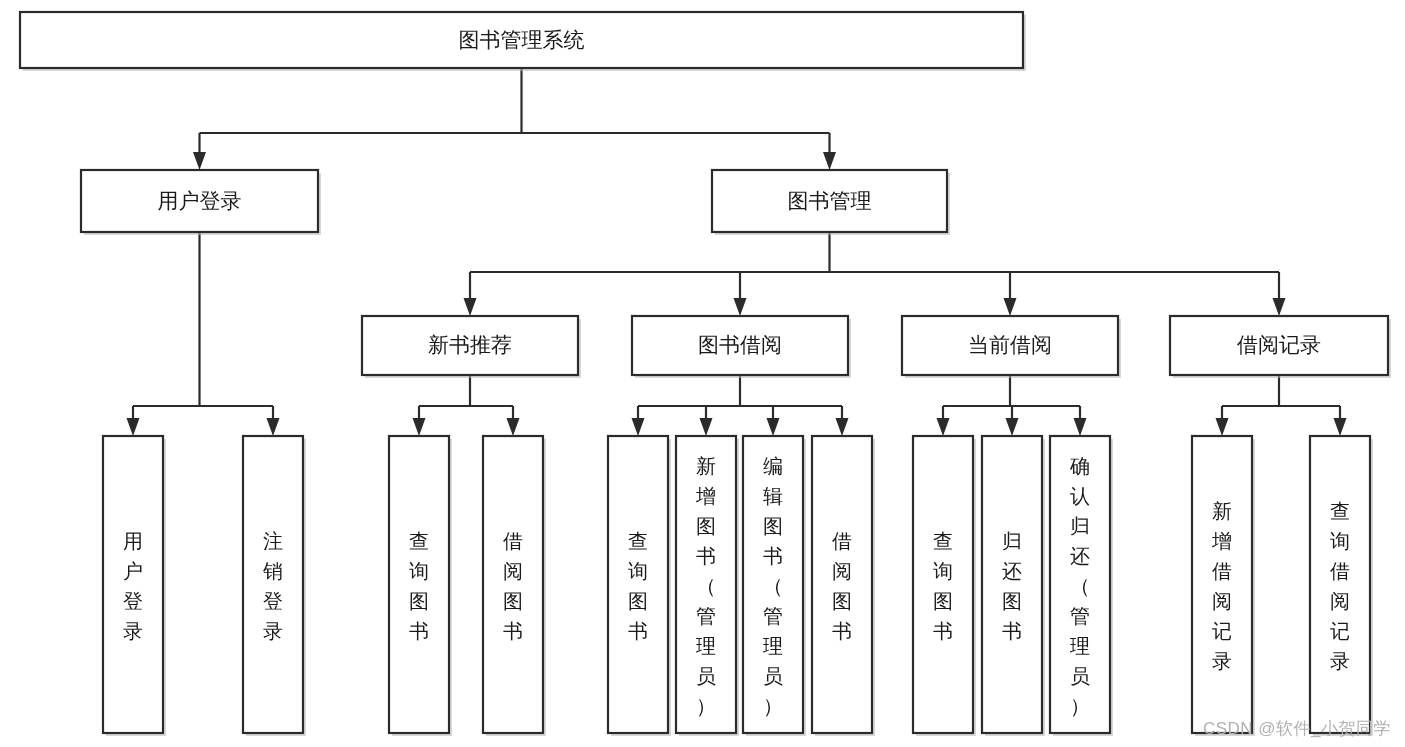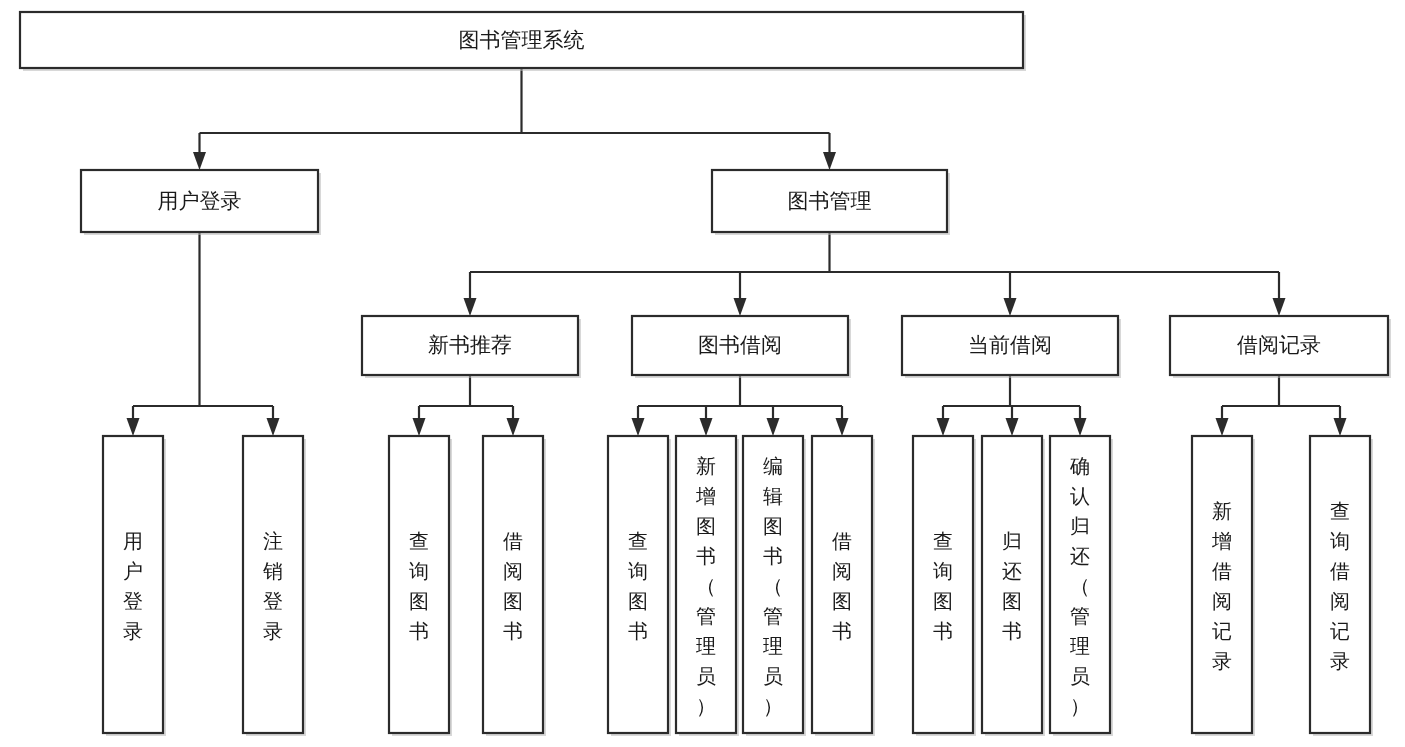--- a/index.html
+++ b/index.html
@@ -240,13 +240,14 @@
           <rect x="1192" y="436" width="60" height="297" class="node-box"></rect>
           <text x="1222" y="517.9" class="node-label-v"><tspan x="1222" dy="0">新</tspan><tspan x="1222" dy="30">增</tspan><tspan x="1222" dy="30">借</tspan><tspan x="1222" dy="30">阅</tspan><tspan x="1222" dy="30">记</tspan><tspan x="1222" dy="30">录</tspan></text>
         </g>
         <g>
           <rect x="1313" y="439" width="60" height="297" class="node-shadow"></rect>
           <rect x="1310" y="436" width="60" height="297" class="node-box"></rect>
           <text x="1340" y="517.9" class="node-label-v"><tspan x="1340" dy="0">查</tspan><tspan x="1340" dy="30">询</tspan><tspan x="1340" dy="30">借</tspan><tspan x="1340" dy="30">阅</tspan><tspan x="1340" dy="30">记</tspan><tspan x="1340" dy="30">录</tspan></text>
         </g>
       </g>
   </svg>
+  <div class="watermark-text">CSDN @软件_小贺同学</div>
 </div>
 
 </body></html>

